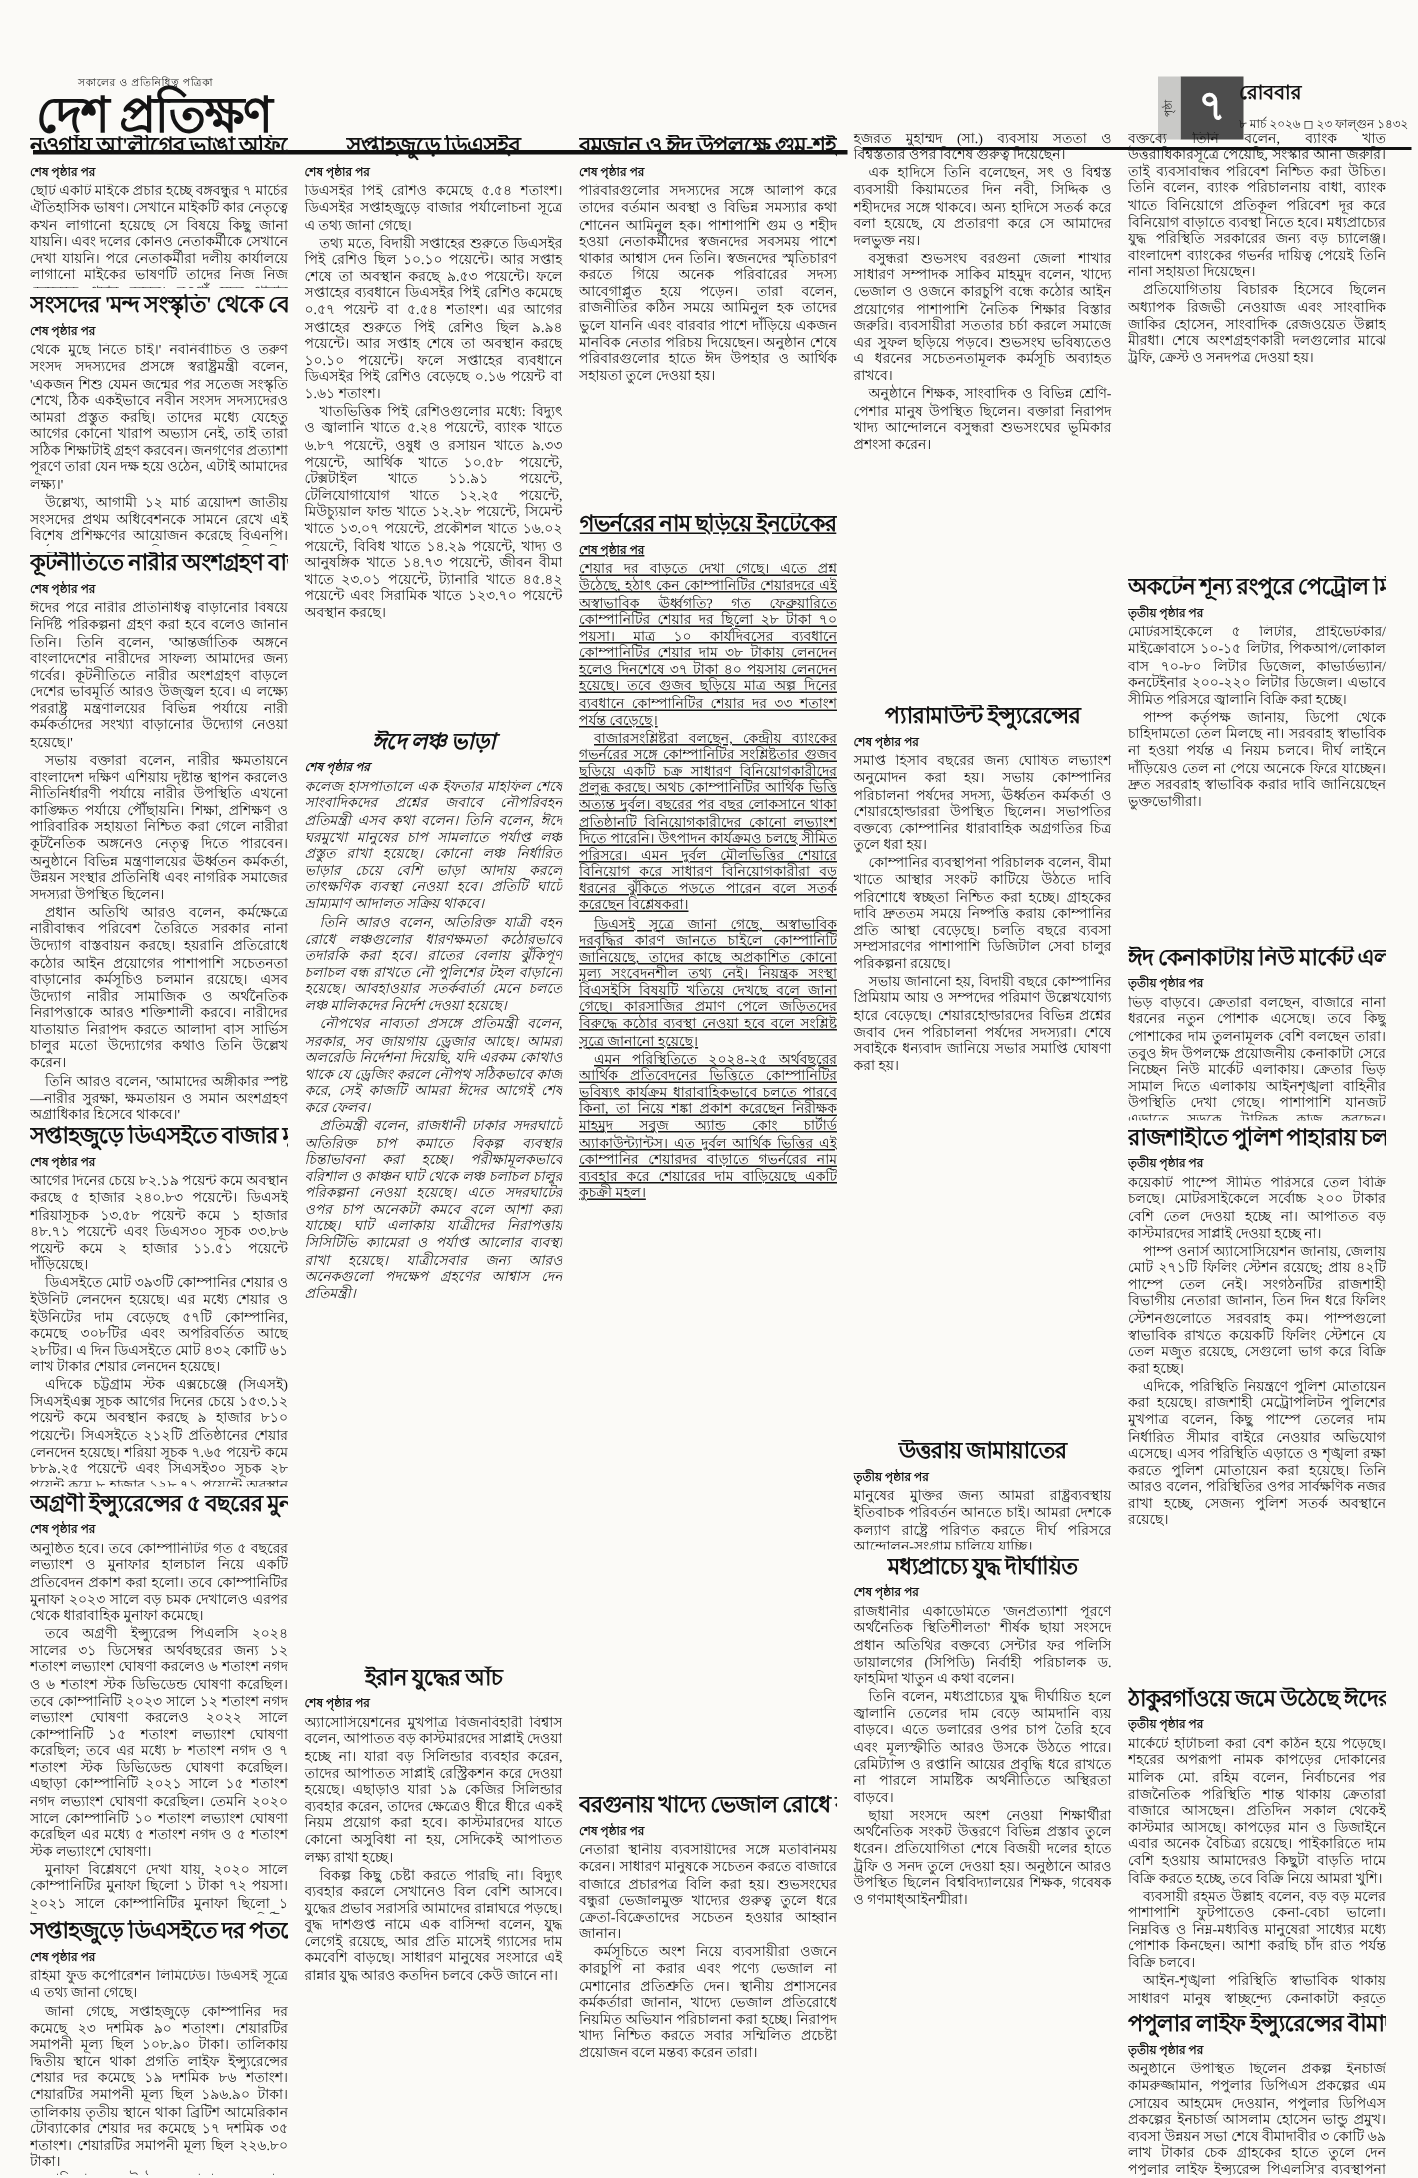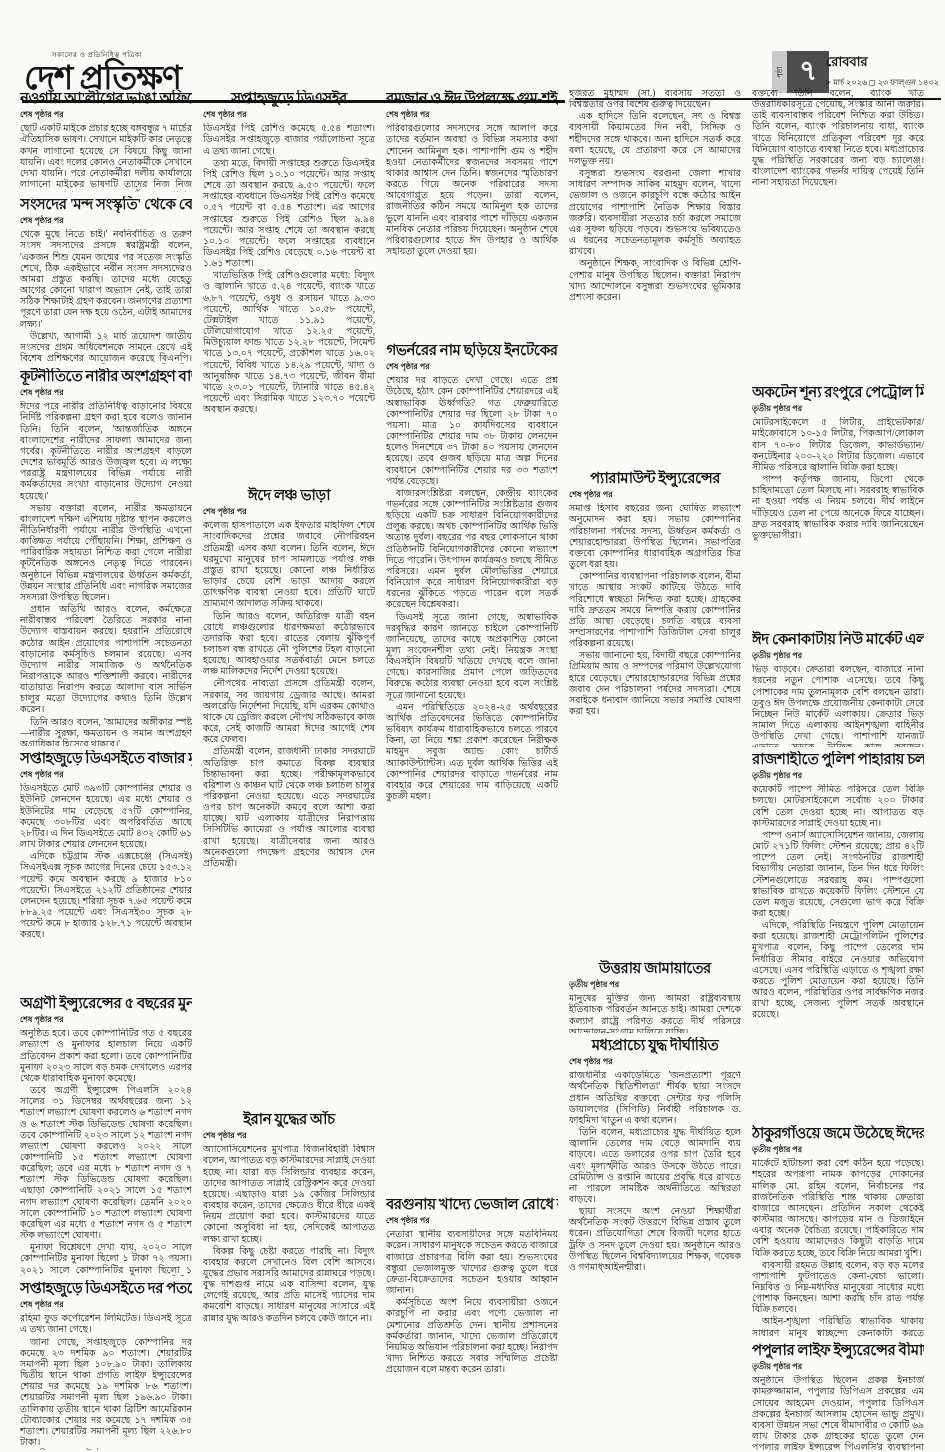--- a/index.html
+++ b/index.html
@@ -95,20 +95,21 @@
           <p>ঈদের পরে নারীর প্রতিনিধিত্ব বাড়ানোর বিষয়ে নির্দিষ্ট পরিকল্পনা গ্রহণ করা হবে বলেও জানান তিনি। তিনি বলেন, 'আন্তর্জাতিক অঙ্গনে বাংলাদেশের নারীদের সাফল্য আমাদের জন্য গর্বের। কূটনীতিতে নারীর অংশগ্রহণ বাড়লে দেশের ভাবমূর্তি আরও উজ্জ্বল হবে। এ লক্ষ্যে পররাষ্ট্র মন্ত্রণালয়ের বিভিন্ন পর্যায়ে নারী কর্মকর্তাদের সংখ্যা বাড়ানোর উদ্যোগ নেওয়া হয়েছে।'</p>
           <p>সভায় বক্তারা বলেন, নারীর ক্ষমতায়নে বাংলাদেশ দক্ষিণ এশিয়ায় দৃষ্টান্ত স্থাপন করলেও নীতিনির্ধারণী পর্যায়ে নারীর উপস্থিতি এখনো কাঙ্ক্ষিত পর্যায়ে পৌঁছায়নি। শিক্ষা, প্রশিক্ষণ ও পারিবারিক সহায়তা নিশ্চিত করা গেলে নারীরা কূটনৈতিক অঙ্গনেও নেতৃত্ব দিতে পারবেন। অনুষ্ঠানে বিভিন্ন মন্ত্রণালয়ের ঊর্ধ্বতন কর্মকর্তা, উন্নয়ন সংস্থার প্রতিনিধি এবং নাগরিক সমাজের সদস্যরা উপস্থিত ছিলেন।</p>
           <p>প্রধান অতিথি আরও বলেন, কর্মক্ষেত্রে নারীবান্ধব পরিবেশ তৈরিতে সরকার নানা উদ্যোগ বাস্তবায়ন করছে। হয়রানি প্রতিরোধে কঠোর আইন প্রয়োগের পাশাপাশি সচেতনতা বাড়ানোর কর্মসূচিও চলমান রয়েছে। এসব উদ্যোগ নারীর সামাজিক ও অর্থনৈতিক নিরাপত্তাকে আরও শক্তিশালী করবে। নারীদের যাতায়াত নিরাপদ করতে আলাদা বাস সার্ভিস চালুর মতো উদ্যোগের কথাও তিনি উল্লেখ করেন।</p>
           <p>তিনি আরও বলেন, 'আমাদের অঙ্গীকার স্পষ্ট—নারীর সুরক্ষা, ক্ষমতায়ন ও সমান অংশগ্রহণ অগ্রাধিকার হিসেবে থাকবে।'</p>
         </div>
       </div>
       <div class="article" style="height: 243px;">
         <div class="headline">সপ্তাহজুড়ে ডিএসইতে বাজার মূলধন</div>
         <div class="continued">শেষ পৃষ্ঠার পর</div>
         <div class="abody">
+          <p>আগের দিনের চেয়ে ৮২.১৯ পয়েন্ট কমে অবস্থান করছে ৫ হাজার ২৪০.৮৩ পয়েন্টে। ডিএসই শরিয়াসূচক ১৩.৫৮ পয়েন্ট কমে ১ হাজার ৪৮.৭১ পয়েন্টে এবং ডিএস৩০ সূচক ৩৩.৮৬ পয়েন্ট কমে ২ হাজার ১১.৫১ পয়েন্টে দাঁড়িয়েছে।</p>
           <p>ডিএসইতে মোট ৩৯৩টি কোম্পানির শেয়ার ও ইউনিট লেনদেন হয়েছে। এর মধ্যে শেয়ার ও ইউনিটের দাম বেড়েছে ৫৭টি কোম্পানির, কমেছে ৩০৮টির এবং অপরিবর্তিত আছে ২৮টির। এ দিন ডিএসইতে মোট ৪৩২ কোটি ৬১ লাখ টাকার শেয়ার লেনদেন হয়েছে।</p>
           <p>এদিকে চট্টগ্রাম স্টক এক্সচেঞ্জে (সিএসই) সিএসইএক্স সূচক আগের দিনের চেয়ে ১৫৩.১২ পয়েন্ট কমে অবস্থান করছে ৯ হাজার ৮১০ পয়েন্টে। সিএসইতে ২১২টি প্রতিষ্ঠানের শেয়ার লেনদেন হয়েছে। শরিয়া সূচক ৭.৬৫ পয়েন্ট কমে ৮৮৯.২৫ পয়েন্টে এবং সিএসই৩০ সূচক ২৮ পয়েন্ট কমে ৮ হাজার ১২৮.৭১ পয়েন্টে অবস্থান করছে।</p>
         </div>
       </div>
       <div class="article" style="height: 283px;">
         <div class="headline">অগ্রণী ইন্স্যুরেন্সের ৫ বছরের মুনাফা</div>
         <div class="continued">শেষ পৃষ্ঠার পর</div>
         <div class="abody">
           <p>অনুষ্ঠিত হবে। তবে কোম্পানিটির গত ৫ বছরের লভ্যাংশ ও মুনাফার হালচাল নিয়ে একটি প্রতিবেদন প্রকাশ করা হলো। তবে কোম্পানিটির মুনাফা ২০২৩ সালে বড় চমক দেখালেও এরপর থেকে ধারাবাহিক মুনাফা কমেছে।</p>
           <p>তবে অগ্রণী ইন্স্যুরেন্স পিএলসি ২০২৪ সালের ৩১ ডিসেম্বর অর্থবছরের জন্য ১২ শতাংশ লভ্যাংশ ঘোষণা করলেও ৬ শতাংশ নগদ ও ৬ শতাংশ স্টক ডিভিডেন্ড ঘোষণা করেছিল। তবে কোম্পানিটি ২০২৩ সালে ১২ শতাংশ নগদ লভ্যাংশ ঘোষণা করলেও ২০২২ সালে কোম্পানিটি ১৫ শতাংশ লভ্যাংশ ঘোষণা করেছিল; তবে এর মধ্যে ৮ শতাংশ নগদ ও ৭ শতাংশ স্টক ডিভিডেন্ড ঘোষণা করেছিল। এছাড়া কোম্পানিটি ২০২১ সালে ১৫ শতাংশ নগদ লভ্যাংশ ঘোষণা করেছিল। তেমনি ২০২০ সালে কোম্পানিটি ১০ শতাংশ লভ্যাংশ ঘোষণা করেছিল এর মধ্যে ৫ শতাংশ নগদ ও ৫ শতাংশ স্টক লভ্যাংশে ঘোষণা।</p>
@@ -128,21 +129,21 @@
     <div class="col">
       <div class="article" style="height: 395px;">
         <div class="headline">সপ্তাহজুড়ে ডিএসইর</div>
         <div class="continued">শেষ পৃষ্ঠার পর</div>
         <div class="abody">
           <p>ডিএসইর পিই রেশিও কমেছে ৫.৫৪ শতাংশ। ডিএসইর সপ্তাহজুড়ে বাজার পর্যালোচনা সূত্রে এ তথ্য জানা গেছে।</p>
           <p>তথ্য মতে, বিদায়ী সপ্তাহের শুরুতে ডিএসইর পিই রেশিও ছিল ১০.১০ পয়েন্টে। আর সপ্তাহ শেষে তা অবস্থান করছে ৯.৫৩ পয়েন্টে। ফলে সপ্তাহের ব্যবধানে ডিএসইর পিই রেশিও কমেছে ০.৫৭ পয়েন্ট বা ৫.৫৪ শতাংশ। এর আগের সপ্তাহের শুরুতে পিই রেশিও ছিল ৯.৯৪ পয়েন্টে। আর সপ্তাহ শেষে তা অবস্থান করছে ১০.১০ পয়েন্টে। ফলে সপ্তাহের ব্যবধানে ডিএসইর পিই রেশিও বেড়েছে ০.১৬ পয়েন্ট বা ১.৬১ শতাংশ।</p>
           <p>খাতভিত্তিক পিই রেশিওগুলোর মধ্যে: বিদ্যুৎ ও জ্বালানি খাতে ৫.২৪ পয়েন্টে, ব্যাংক খাতে ৬.৮৭ পয়েন্টে, ওষুধ ও রসায়ন খাতে ৯.৩৩ পয়েন্টে, আর্থিক খাতে ১০.৫৮ পয়েন্টে, টেক্সটাইল খাতে ১১.৯১ পয়েন্টে, টেলিযোগাযোগ খাতে ১২.২৫ পয়েন্টে, মিউচ্যুয়াল ফান্ড খাতে ১২.২৮ পয়েন্টে, সিমেন্ট খাতে ১৩.০৭ পয়েন্টে, প্রকৌশল খাতে ১৬.০২ পয়েন্টে, বিবিধ খাতে ১৪.২৯ পয়েন্টে, খাদ্য ও আনুষঙ্গিক খাতে ১৪.৭৩ পয়েন্টে, জীবন বীমা খাতে ২৩.০১ পয়েন্টে, ট্যানারি খাতে ৪৫.৪২ পয়েন্টে এবং সিরামিক খাতে ১২৩.৭০ পয়েন্টে অবস্থান করছে।</p>
         </div>
       </div>
-      <div class="article" style="height: 622px;">
+      <div class="article" style="height: 622px; font-style: italic;">
         <div class="headline">ঈদে লঞ্চ ভাড়া</div>
         <div class="continued">শেষ পৃষ্ঠার পর</div>
         <div class="abody">
           <p>কলেজ হাসপাতালে এক ইফতার মাহফিল শেষে সাংবাদিকদের প্রশ্নের জবাবে নৌপরিবহন প্রতিমন্ত্রী এসব কথা বলেন। তিনি বলেন, ঈদে ঘরমুখো মানুষের চাপ সামলাতে পর্যাপ্ত লঞ্চ প্রস্তুত রাখা হয়েছে। কোনো লঞ্চ নির্ধারিত ভাড়ার চেয়ে বেশি ভাড়া আদায় করলে তাৎক্ষণিক ব্যবস্থা নেওয়া হবে। প্রতিটি ঘাটে ভ্রাম্যমাণ আদালত সক্রিয় থাকবে।</p>
           <p>তিনি আরও বলেন, অতিরিক্ত যাত্রী বহন রোধে লঞ্চগুলোর ধারণক্ষমতা কঠোরভাবে তদারকি করা হবে। রাতের বেলায় ঝুঁকিপূর্ণ চলাচল বন্ধ রাখতে নৌ পুলিশের টহল বাড়ানো হয়েছে। আবহাওয়ার সতর্কবার্তা মেনে চলতে লঞ্চ মালিকদের নির্দেশ দেওয়া হয়েছে।</p>
           <p>নৌপথের নাব্যতা প্রসঙ্গে প্রতিমন্ত্রী বলেন, সরকার, সব জায়গায় ড্রেজার আছে। আমরা অলরেডি নির্দেশনা দিয়েছি, যদি এরকম কোথাও থাকে যে ড্রেজিং করলে নৌপথ সঠিকভাবে কাজ করে, সেই কাজটি আমরা ঈদের আগেই শেষ করে ফেলব।</p>
           <p>প্রতিমন্ত্রী বলেন, রাজধানী ঢাকার সদরঘাটে অতিরিক্ত চাপ কমাতে বিকল্প ব্যবস্থার চিন্তাভাবনা করা হচ্ছে। পরীক্ষামূলকভাবে বরিশাল ও কাঞ্চন ঘাট থেকে লঞ্চ চলাচল চালুর পরিকল্পনা নেওয়া হয়েছে। এতে সদরঘাটের ওপর চাপ অনেকটা কমবে বলে আশা করা যাচ্ছে। ঘাট এলাকায় যাত্রীদের নিরাপত্তায় সিসিটিভি ক্যামেরা ও পর্যাপ্ত আলোর ব্যবস্থা রাখা হয়েছে। যাত্রীসেবার জন্য আরও অনেকগুলো পদক্ষেপ গ্রহণের আশ্বাস দেন প্রতিমন্ত্রী।</p>
         </div>
       </div>
       <div class="article" style="height: 345px;">
@@ -155,21 +156,21 @@
       </div>
     </div>
     <div class="col">
       <div class="article" style="height: 250px;">
         <div class="headline">রমজান ও ঈদ উপলক্ষে গুম-শহীদ</div>
         <div class="continued">শেষ পৃষ্ঠার পর</div>
         <div class="abody">
           <p>পরিবারগুলোর সদস্যদের সঙ্গে আলাপ করে তাদের বর্তমান অবস্থা ও বিভিন্ন সমস্যার কথা শোনেন আমিনুল হক। পাশাপাশি গুম ও শহীদ হওয়া নেতাকর্মীদের স্বজনদের সবসময় পাশে থাকার আশ্বাস দেন তিনি। স্বজনদের স্মৃতিচারণ করতে গিয়ে অনেক পরিবারের সদস্য আবেগাপ্লুত হয়ে পড়েন। তারা বলেন, রাজনীতির কঠিন সময়ে আমিনুল হক তাদের ভুলে যাননি এবং বারবার পাশে দাঁড়িয়ে একজন মানবিক নেতার পরিচয় দিয়েছেন। অনুষ্ঠান শেষে পরিবারগুলোর হাতে ঈদ উপহার ও আর্থিক সহায়তা তুলে দেওয়া হয়।</p>
         </div>
       </div>
-      <div class="article" style="height: 852px;">
+      <div class="article" style="height: 852px; text-decoration: underline;">
         <div class="headline">গভর্নরের নাম ছড়িয়ে ইনটেকের</div>
         <div class="continued">শেষ পৃষ্ঠার পর</div>
         <div class="abody">
           <p>শেয়ার দর বাড়তে দেখা গেছে। এতে প্রশ্ন উঠেছে, হঠাৎ কেন কোম্পানিটির শেয়ারদরে এই অস্বাভাবিক ঊর্ধ্বগতি? গত ফেব্রুয়ারিতে কোম্পানিটির শেয়ার দর ছিলো ২৮ টাকা ৭০ পয়সা। মাত্র ১০ কার্যদিবসের ব্যবধানে কোম্পানিটির শেয়ার দাম ৩৮ টাকায় লেনদেন হলেও দিনশেষে ৩৭ টাকা ৪০ পয়সায় লেনদেন হয়েছে। তবে গুজব ছড়িয়ে মাত্র অল্প দিনের ব্যবধানে কোম্পানিটির শেয়ার দর ৩৩ শতাংশ পর্যন্ত বেড়েছে।</p>
           <p>বাজারসংশ্লিষ্টরা বলছেন, কেন্দ্রীয় ব্যাংকের গভর্নরের সঙ্গে কোম্পানিটির সংশ্লিষ্টতার গুজব ছড়িয়ে একটি চক্র সাধারণ বিনিয়োগকারীদের প্রলুব্ধ করছে। অথচ কোম্পানিটির আর্থিক ভিত্তি অত্যন্ত দুর্বল। বছরের পর বছর লোকসানে থাকা প্রতিষ্ঠানটি বিনিয়োগকারীদের কোনো লভ্যাংশ দিতে পারেনি। উৎপাদন কার্যক্রমও চলছে সীমিত পরিসরে। এমন দুর্বল মৌলভিত্তির শেয়ারে বিনিয়োগ করে সাধারণ বিনিয়োগকারীরা বড় ধরনের ঝুঁকিতে পড়তে পারেন বলে সতর্ক করেছেন বিশ্লেষকরা।</p>
           <p>ডিএসই সূত্রে জানা গেছে, অস্বাভাবিক দরবৃদ্ধির কারণ জানতে চাইলে কোম্পানিটি জানিয়েছে, তাদের কাছে অপ্রকাশিত কোনো মূল্য সংবেদনশীল তথ্য নেই। নিয়ন্ত্রক সংস্থা বিএসইসি বিষয়টি খতিয়ে দেখছে বলে জানা গেছে। কারসাজির প্রমাণ পেলে জড়িতদের বিরুদ্ধে কঠোর ব্যবস্থা নেওয়া হবে বলে সংশ্লিষ্ট সূত্রে জানানো হয়েছে।</p>
           <p>এমন পরিস্থিতিতে ২০২৪-২৫ অর্থবছরের আর্থিক প্রতিবেদনের ভিত্তিতে কোম্পানিটির ভবিষ্যৎ কার্যক্রম ধারাবাহিকভাবে চলতে পারবে কিনা, তা নিয়ে শঙ্কা প্রকাশ করেছেন নিরীক্ষক মাহমুদ সবুজ অ্যান্ড কোং চার্টার্ড অ্যাকাউন্ট্যান্টস। এত দুর্বল আর্থিক ভিত্তির এই কোম্পানির শেয়ারদর বাড়াতে গভর্নরের নাম ব্যবহার করে শেয়ারের দাম বাড়িয়েছে একটি কুচক্রী মহল।</p>
         </div>
       </div>
       <div class="article" style="height: 260px;">
@@ -213,20 +214,21 @@
           <p>রাজধানীর একাডেমিতে 'জনপ্রত্যাশা পূরণে অর্থনৈতিক স্থিতিশীলতা' শীর্ষক ছায়া সংসদে প্রধান অতিথির বক্তব্যে সেন্টার ফর পলিসি ডায়ালগের (সিপিডি) নির্বাহী পরিচালক ড. ফাহমিদা খাতুন এ কথা বলেন।</p>
           <p>তিনি বলেন, মধ্যপ্রাচ্যের যুদ্ধ দীর্ঘায়িত হলে জ্বালানি তেলের দাম বেড়ে আমদানি ব্যয় বাড়বে। এতে ডলারের ওপর চাপ তৈরি হবে এবং মূল্যস্ফীতি আরও উসকে উঠতে পারে। রেমিট্যান্স ও রপ্তানি আয়ের প্রবৃদ্ধি ধরে রাখতে না পারলে সামষ্টিক অর্থনীতিতে অস্থিরতা বাড়বে।</p>
           <p>ছায়া সংসদে অংশ নেওয়া শিক্ষার্থীরা অর্থনৈতিক সংকট উত্তরণে বিভিন্ন প্রস্তাব তুলে ধরেন। প্রতিযোগিতা শেষে বিজয়ী দলের হাতে ট্রফি ও সনদ তুলে দেওয়া হয়। অনুষ্ঠানে আরও উপস্থিত ছিলেন বিশ্ববিদ্যালয়ের শিক্ষক, গবেষক ও গণমাধ্আইনশ্মীরা।</p>
         </div>
       </div>
     </div>
     <div class="col">
       <div class="article" style="height: 292px;">
         <div class="abody">
           <p>বক্তব্যে তিনি বলেন, ব্যাংক খাত উত্তরাধিকারসূত্রে পেয়েছি, সংস্কার আনা জরুরি। তাই ব্যবসাবান্ধব পরিবেশ নিশ্চিত করা উচিত। তিনি বলেন, ব্যাংক পরিচালনায় বাধা, ব্যাংক খাতে বিনিয়োগে প্রতিকূল পরিবেশ দূর করে বিনিয়োগ বাড়াতে ব্যবস্থা নিতে হবে। মধ্যপ্রাচ্যের যুদ্ধ পরিস্থিতি সরকারের জন্য বড় চ্যালেঞ্জ। বাংলাদেশ ব্যাংকের গভর্নর দায়িত্ব পেয়েই তিনি নানা সহায়তা দিয়েছেন।</p>
+          <p>প্রতিযোগিতায় বিচারক হিসেবে ছিলেন অধ্যাপক রিজভী নেওয়াজ এবং সাংবাদিক জাকির হোসেন, সাংবাদিক রেজওয়েত উল্লাহ মীরধা। শেষে অংশগ্রহণকারী দলগুলোর মাঝে ট্রফি, ক্রেস্ট ও সনদপত্র দেওয়া হয়।</p>
         </div>
       </div>
       <div class="article" style="height: 245px;">
         <div class="headline">অকটেন শূন্য রংপুরে পেট্রোল মিলছে</div>
         <div class="continued">তৃতীয় পৃষ্ঠার পর</div>
         <div class="abody">
           <p>মোটরসাইকেলে ৫ লিটার, প্রাইভেটকার/মাইক্রোবাসে ১০-১৫ লিটার, পিকআপ/লোকাল বাস ৭০-৮০ লিটার ডিজেল, কাভার্ডভ্যান/কনটেইনার ২০০-২২০ লিটার ডিজেল। এভাবে সীমিত পরিসরে জ্বালানি বিক্রি করা হচ্ছে।</p>
           <p>পাম্প কর্তৃপক্ষ জানায়, ডিপো থেকে চাহিদামতো তেল মিলছে না। সরবরাহ স্বাভাবিক না হওয়া পর্যন্ত এ নিয়ম চলবে। দীর্ঘ লাইনে দাঁড়িয়েও তেল না পেয়ে অনেকে ফিরে যাচ্ছেন। দ্রুত সরবরাহ স্বাভাবিক করার দাবি জানিয়েছেন ভুক্তভোগীরা।</p>
         </div>
       </div>

